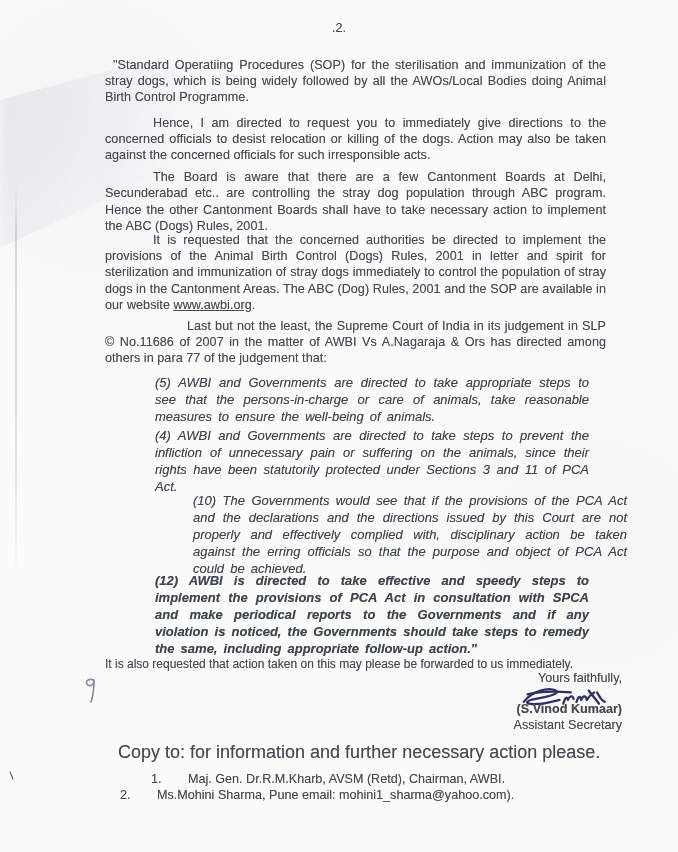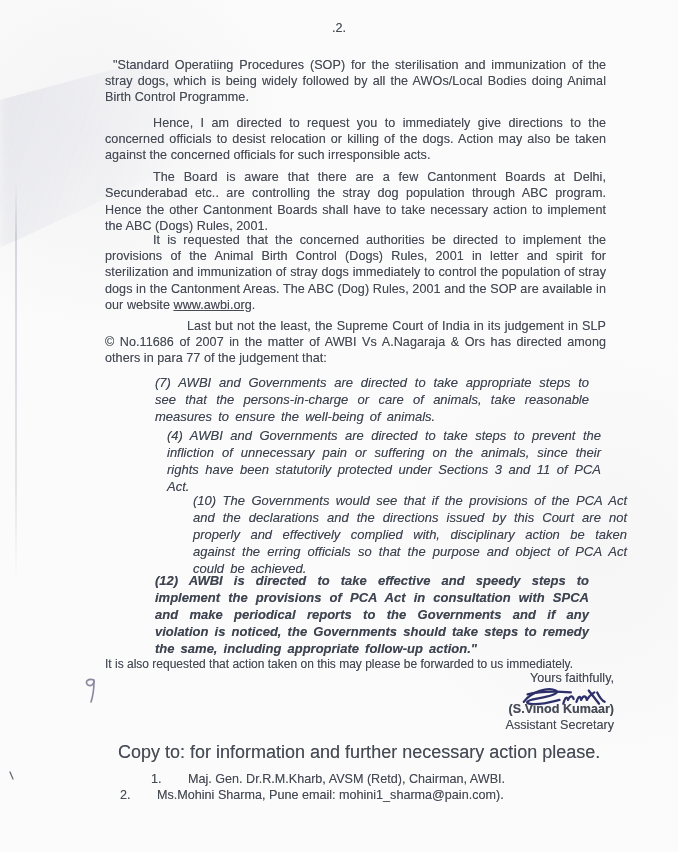--- a/index.html
+++ b/index.html
@@ -34,21 +34,21 @@
   .ind-sm{text-indent:8px;}
   .ind-lg{text-indent:82px;}
   .quote{
     position:absolute;left:155px;width:434px;
     font-size:13px;font-style:italic;line-height:17px;text-align:justify;
     word-spacing:2.5px;color:#3e4450;
     text-shadow:0 0 0.5px rgba(62,68,80,0.5);
   }
   .weblink{text-decoration:underline;}
   .line{position:absolute;left:105px;width:501px;font-size:12px;line-height:16.4px;}
-  .rightblock{position:absolute;right:64px;text-align:right;font-size:12.6px;line-height:16px;white-space:nowrap;}
+  .rightblock{position:absolute;right:56px;text-align:right;font-size:12.6px;line-height:16px;white-space:nowrap;}
   .sig-svg{position:absolute;right:58px;top:683px;}
   .copy-head{position:absolute;left:118px;top:742px;font-size:18px;}
   .copy-item{position:absolute;left:120px;font-size:12.6px;white-space:nowrap;}
   .copy-num{display:inline-block;width:37px;}
   .penmark{position:absolute;left:80px;top:676px;}
   .tinymark{position:absolute;left:8px;top:771px;}
 </style>
 </head>
 <body>
 
@@ -60,22 +60,22 @@
   <div class="pagenum txt">.2.</div>
 
   <p class="para txt ind-sm" style="top:44px;">"Standard Operatiing Procedures (SOP) for the sterilisation and immunization of the stray dogs, which is being widely followed by all the AWOs/Local Bodies doing Animal Birth Control Programme.</p>
   <p class="para txt ind" style="top:102px;">Hence, I am directed to request you to immediately give directions to the concerned officials to desist relocation or killing of the dogs. Action may also be taken against the concerned officials for such irresponsible acts.</p>
   <p class="para txt ind" style="top:155px;margin-top:14px;">The Board is aware that there are a few Cantonment Boards at Delhi, Secunderabad etc.. are controlling the stray dog population through ABC program. Hence the other Cantonment Boards shall have to take necessary action to implement the ABC (Dogs) Rules, 2001.</p>
 
   <p class="para txt ind" style="top:219px;"><span>It is requested that the concerned authorities be directed to implement the provisions of the Animal Birth Control (Dogs) Rules, 2001 in letter and spirit for sterilization and immunization of stray dogs immediately to control the population of stray dogs in the Cantonment Areas. The ABC (Dog) Rules, 2001 and the SOP are available in our website </span><span class="weblink">www.awbi.org</span><span>.</span></p>
 
   <p class="para txt ind-lg" style="top:305px;">Last but not the least, the Supreme Court of India in its judgement in SLP © No.11686 of 2007 in the matter of AWBI Vs A.Nagaraja &amp; Ors has directed among others in para 77 of the judgement that:</p>
 
-  <p class="quote" style="top:361px;">(7) AWBI and Governments are directed to take appropriate steps to see that the persons-in-charge or care of animals, take reasonable measures to ensure the well-being of animals.</p>
-  <p class="quote" style="top:414px;margin-left:12px;">(4) AWBI and Governments are directed to take steps to prevent the infliction of unnecessary pain or suffering on the animals, since their rights have been statutorily protected under Sections 3 and 11 of PCA Act.</p>
+  <p class="quote" style="top:361px;">(5) AWBI and Governments are directed to take appropriate steps to see that the persons-in-charge or care of animals, take reasonable measures to ensure the well-being of animals.</p>
+  <p class="quote" style="top:414px;">(4) AWBI and Governments are directed to take steps to prevent the infliction of unnecessary pain or suffering on the animals, since their rights have been statutorily protected under Sections 3 and 11 of PCA Act.</p>
   <p class="quote" style="top:479px;margin-left:38px;">(10) The Governments would see that if the provisions of the PCA Act and the declarations and the directions issued by this Court are not properly and effectively complied with, disciplinary action be taken against the erring officials so that the purpose and object of PCA Act could be achieved.</p>
   <p class="quote" style="top:559px;font-weight:bold;">(12) AWBI is directed to take effective and speedy steps to implement the provisions of PCA Act in consultation with SPCA and make periodical reports to the Governments and if any violation is noticed, the Governments should take steps to remedy the same, including appropriate follow-up action."</p>
 
   <p class="line txt" style="top:644px;">It is also requested that action taken on this may please be forwarded to us immediately.</p>
 
   <div class="rightblock txt" style="top:670px;">Yours faithfully,</div>
 
   <svg class="sig-svg" width="104" height="32" viewBox="0 0 110 34">
     <g fill="none" stroke="#2d3069" stroke-width="2.4" stroke-linecap="round" stroke-linejoin="round">
       <path d="M8 20 C16 9 34 4 42 8 C47 11 36 14 22 16.5 C10 18.5 8 22 18 22.5 C28 23 38 20 46 18"></path>
@@ -94,19 +94,19 @@
     <g fill="none" stroke="#8a86a0" stroke-width="1.6" stroke-linecap="round">
       <path d="M14 4 C8 2 4 6 8 9 C11 11 14 8 14 5"></path>
       <path d="M14 5 C14 12 13 20 11 26"></path>
     </g>
   </svg>
 
   <div class="copy-head txt">Copy to: for information and further necessary action please.</div>
 
   <div class="copy-item txt" style="top:772px;margin-left:31px;"><span class="copy-num">1.</span><span>Maj. Gen. Dr.R.M.Kharb, AVSM (Retd), Chairman, AWBI.</span></div>
 
-  <div class="copy-item txt" style="top:788px;"><span class="copy-num">2.</span><span>Ms.Mohini Sharma, Pune email: mohini1_sharma@pain.com).</span></div>
+  <div class="copy-item txt" style="top:788px;"><span class="copy-num">2.</span><span>Ms.Mohini Sharma, Pune email: mohini1_sharma@yahoo.com).</span></div>
 
   <svg class="tinymark" width="8" height="10" viewBox="0 0 8 10">
     <path d="M2 1 L5 8" fill="none" stroke="#6b6775" stroke-width="1.3" stroke-linecap="round"></path>
   </svg>
 
 </div>
 
 </body></html>

